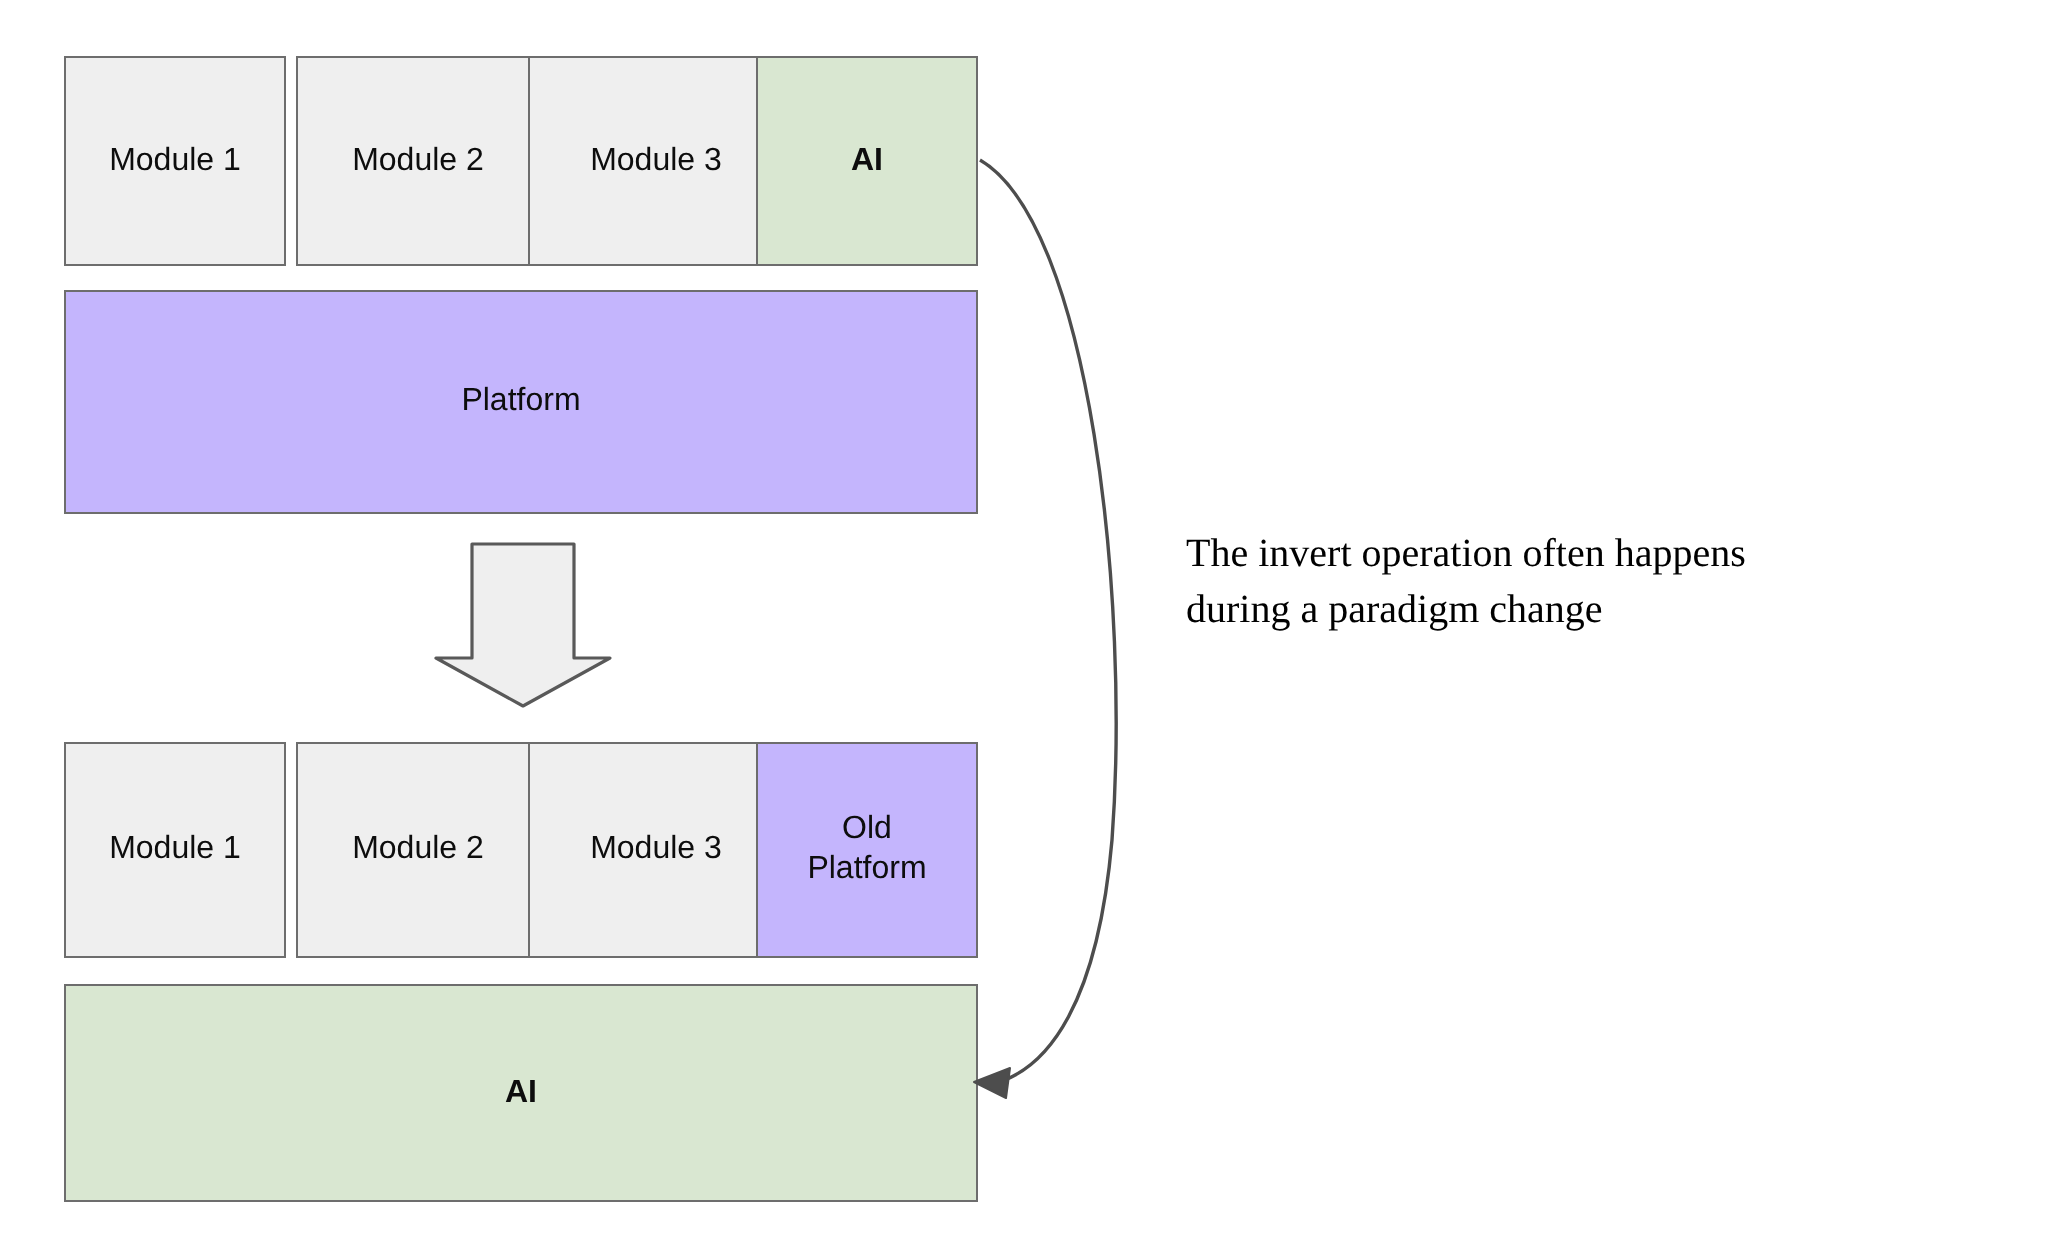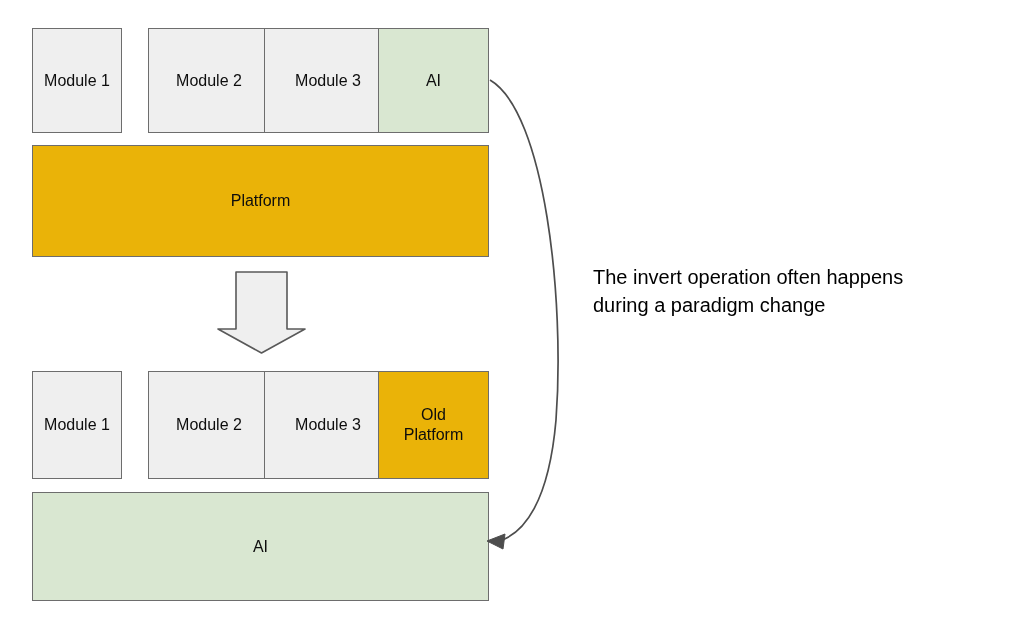--- a/index.html
+++ b/index.html
@@ -31,26 +31,26 @@
     align-items: center;
     justify-content: center;
     text-align: center;
     font-size: 16px;
     line-height: 1.22;
     color: #0d0d0d;
     white-space: pre-line;
   }
 
   .module { background: #efefef; }
-  .green  { background: #d9e7d1; }
-  .purple { background: #eab308; }
+  .green  { background: #d9e7d1; font-weight: bold; }
+  .purple { background: #c4b5fd; }
 
   
   .r1 { top: 28px; height: 105px; }
-  .c1 { left: 32px;  width: 90px; }
+  .c1 { left: 32px;  width: 111px; }
   .c2 { left: 148px; width: 122px; }
   .c3 { left: 264px; width: 128px; }
   .c4 { left: 378px; width: 111px; }
 
   
   .platform-bar {
     left: 32px;
     top: 145px;
     width: 457px;
     height: 112px;
@@ -78,20 +78,21 @@
 
   
   .note {
     position: absolute;
     left: 593px;
     font-size: 20px;
     line-height: 1.42;
     color: #000000;
     white-space: pre-line;
     width: 400px;
+    font-family: Liberation Serif, serif;
   }
   .note-1 { top: 263px; }
   .note-2 { top: 351px; }
 </style>
 </head>
 <body>
 
 <div id="canvas">
 
   <div class="box module r1 c1">Module 1</div>

